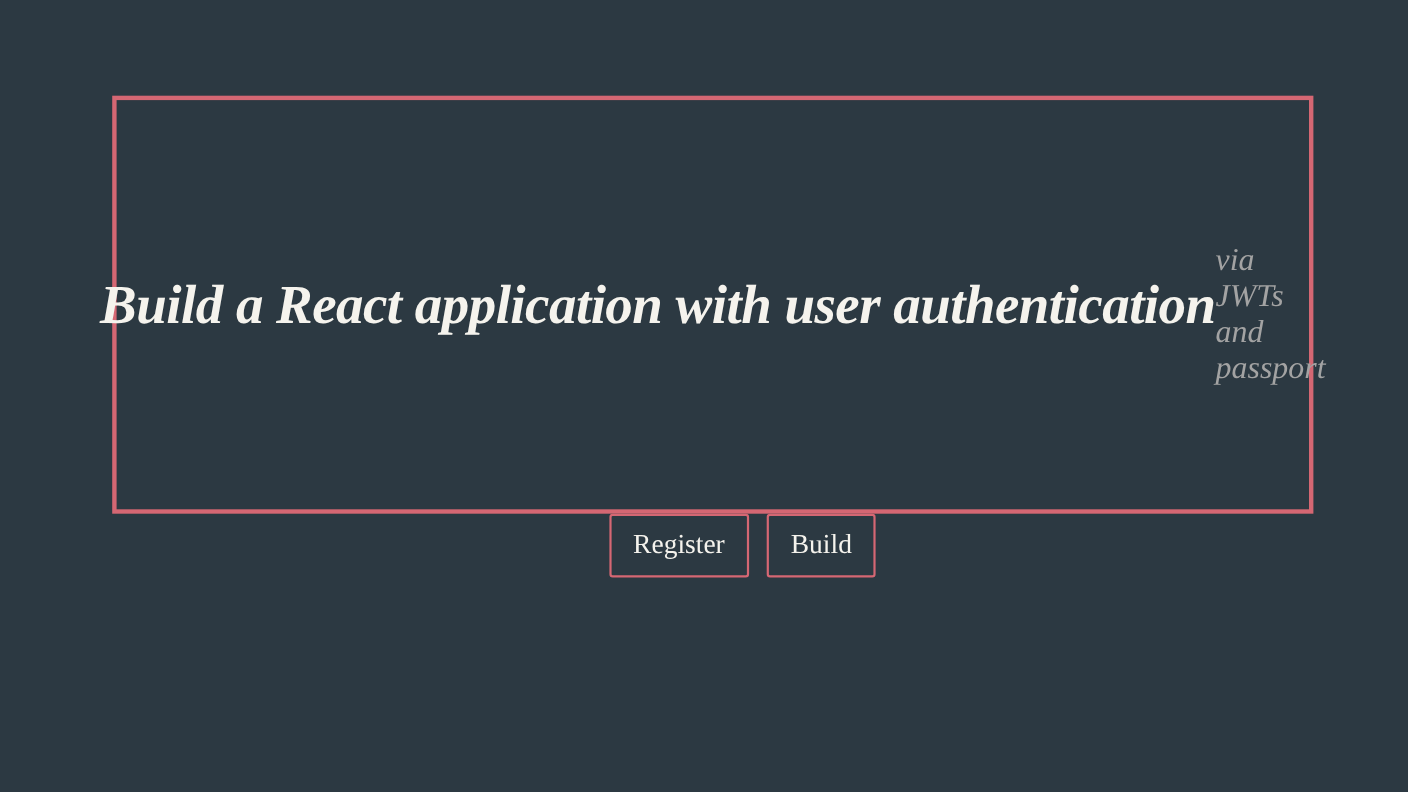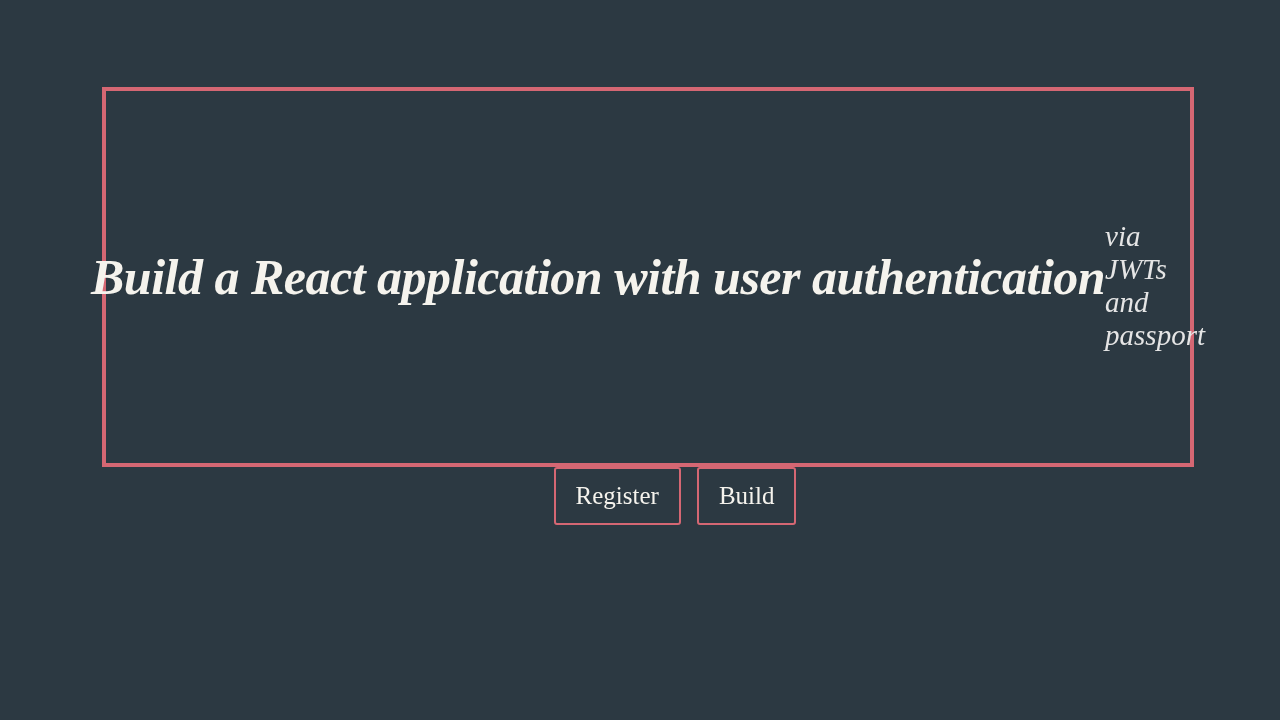--- a/index.html
+++ b/index.html
@@ -38,21 +38,21 @@
       color: #f5f3ed;
       white-space: nowrap;
       letter-spacing: -0.5px;
       line-height: 1.2;
     }
 
     .hero-subtitle {
       font-style: italic;
       font-size: 29px;
       font-weight: 500;
-      color: #e5e5e5;
+      color: #a3a3a3;
       margin-top: 18px;
       letter-spacing: 0px;
     }
 
     .button-row {
       position: absolute;
       top: 467px;
       left: 0;
       width: 1280px;
       display: flex;

